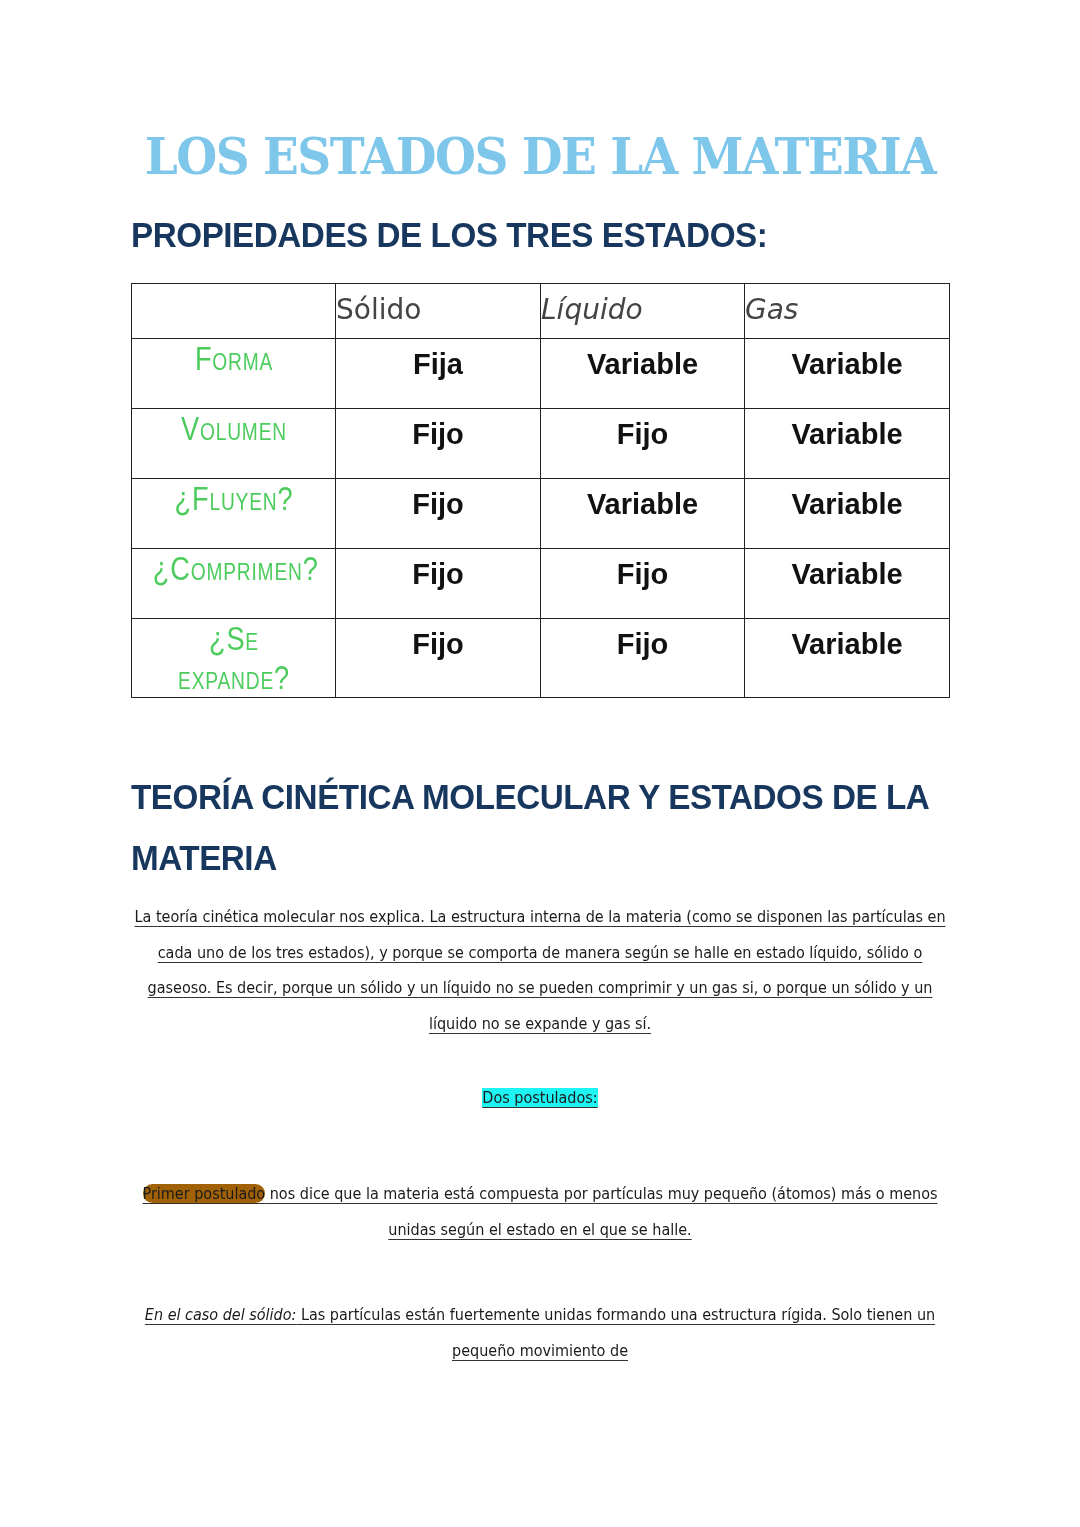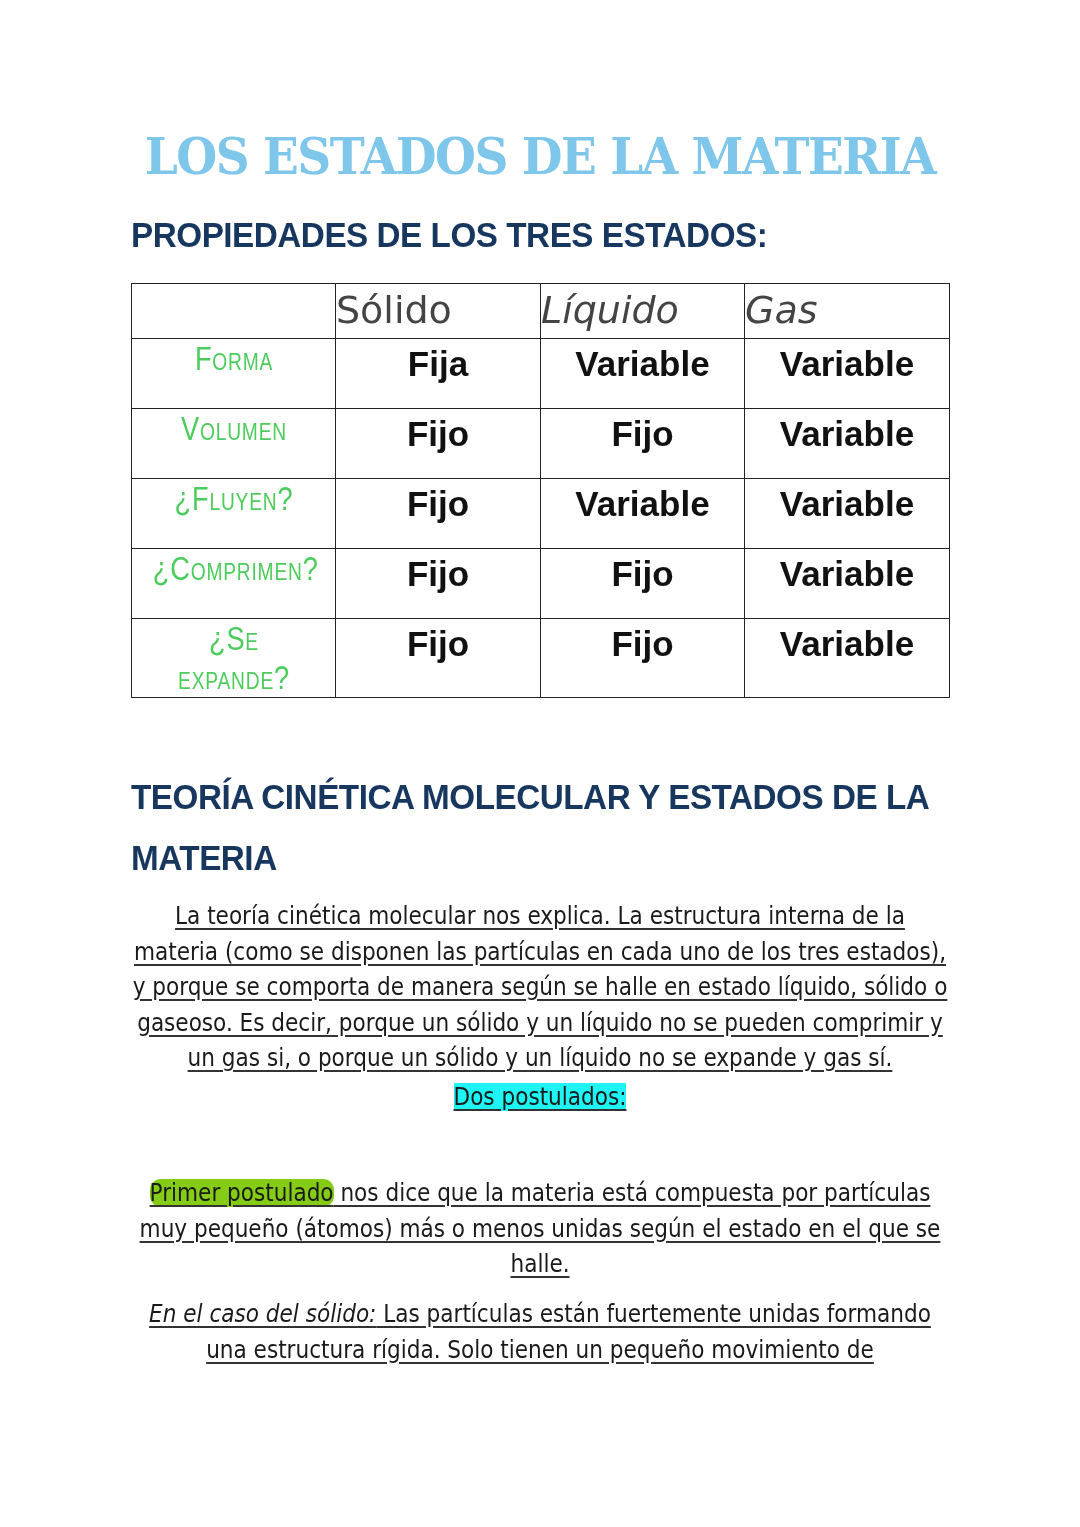--- a/index.html
+++ b/index.html
@@ -64,67 +64,67 @@
     table.props col.c0 { width: 204px; }
     table.props col.c1 { width: 205px; }
     table.props col.c2 { width: 204px; }
     table.props col.c3 { width: 205px; }
     table.props tr.head-row { height: 55px; }
     table.props tr.body-row { height: 70px; }
     th.col-head {
       text-align: left;
       font-family: "DejaVu Sans", sans-serif;
       font-weight: normal;
-      font-size: 38px;
+      font-size: 28px;
       color: #444444;
       padding-left: 9px;
       line-height: 52px;
     }
     th.col-head.gas { font-style: italic; margin-left: 11px; }
     th.col-head.liq { font-style: italic; }
     td.row-label {
       text-align: center;
       vertical-align: middle;
       font-family: "Liberation Sans Narrow", "Liberation Sans", sans-serif;
       font-size: 34px;
       font-variant: small-caps;
       color: #4ccc5c;
       letter-spacing: 1px;
       transform: scaleX(0.8);
     }
     td.cell {
       text-align: center;
       font-family: "Liberation Sans", sans-serif;
       font-weight: bold;
-      font-size: 35px;
+      font-size: 29px;
       color: #111111;
       line-height: 50px;
       padding-top: 0px;
     }
     .body-text {
       position: absolute;
       left: 130px;
       width: 820px;
       text-align: center;
       font-family: "DejaVu Sans Condensed", "DejaVu Sans", sans-serif;
-      font-size: 24px;
+      font-size: 16px;
       color: #1a1a1a;
       line-height: 35.5px;
     }
     .body-text .u {
       text-decoration: underline;
       text-decoration-color: #333;
       text-underline-offset: 4px;
     }
     .p1 { top: 899px; }
     .p2 { top: 1080px; }
     .p3 { top: 1176px; }
     .p4 { top: 1297px; }
     .hl-cyan { background: #1ff4f4; }
-    .hl-yellow { background: #84cc16; border-radius: 11px; }
+    .hl-yellow { background: #a16207; border-radius: 11px; }
     .ital { font-style: italic; text-align: center; }
   </style>
 </head>
 <body>
 
 <div class="page">
 
   <div class="main-title">LOS ESTADOS DE LA MATERIA</div>
 
   <div class="section-heading h-props">PROPIEDADES DE LOS TRES ESTADOS:</div>

